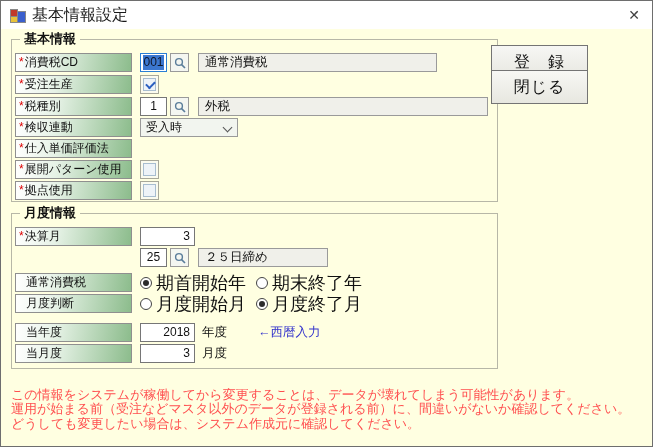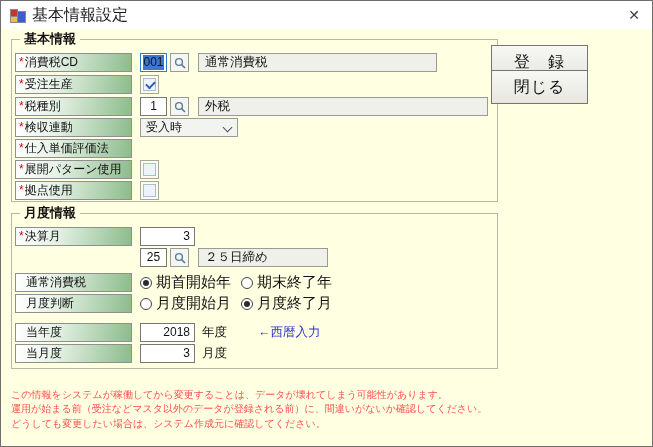--- a/index.html
+++ b/index.html
@@ -31,31 +31,31 @@
   .mag{position:absolute;width:19px;height:19px;box-sizing:border-box;border:1px solid #9a9a9a;background:#f4f6f1;display:flex;align-items:center;justify-content:center}
   .ro{position:absolute;height:19px;box-sizing:border-box;border:1px solid #9a9a9a;background:#f0f0ea;font-size:12.5px;line-height:17px;padding-left:6px;white-space:nowrap;overflow:hidden}
 
   .combo{position:absolute;width:98px;height:19px;box-sizing:border-box;border:1px solid #9a9a9a;background:#f2f5ef;font-size:12px;line-height:17px;padding-left:5px}
   .chev{position:absolute;right:6px;top:5px;width:6px;height:6px;border-right:1.6px solid #555;border-bottom:1.6px solid #555;transform:rotate(45deg)}
 
   .chkwrap{position:absolute;width:19px;height:19px;box-sizing:border-box;border:1px solid #a8a89a;background:#fbfbef;display:flex;align-items:center;justify-content:center}
   .chk{width:13px;height:13px;box-sizing:border-box;border:1px solid #a8bdd0;background:#eef3f8;position:relative}
   .chk.checked::after{content:"";position:absolute;left:2px;top:2px;width:7px;height:4px;border-left:2px solid #2b5fc0;border-bottom:2px solid #2b5fc0;transform:rotate(-45deg)}
 
-  .radio-row{position:absolute;left:139px;display:flex;align-items:center;height:19px;font-size:15px}
+  .radio-row{position:absolute;left:139px;display:flex;align-items:center;height:19px;font-size:18px}
   .radio{width:12px;height:12px;border-radius:50%;border:1px solid #444;background:#fff;position:relative;box-sizing:border-box;margin-right:4px;flex:0 0 auto}
   .radio.on::after{content:"";position:absolute;left:2px;top:2px;width:6px;height:6px;border-radius:50%;background:#2b2b2b}
   .ropt{margin-right:10px;white-space:nowrap}
 
   .btn{position:absolute;left:490px;width:97px;height:34px;box-sizing:border-box;border:1px solid #747474;
        background:linear-gradient(#f7f7f4,#e7e7e0);font-size:16px;display:flex;align-items:center;justify-content:center;letter-spacing:1px}
 
   .sfx{position:absolute;font-size:12.5px;line-height:19px;white-space:nowrap}
   .note{position:absolute;font-size:12.5px;line-height:19px;color:#3333cc;white-space:nowrap}
-  .warn{position:absolute;left:10px;top:387px;color:#ff4f4f;font-size:10px;line-height:14.4px;white-space:nowrap}
+  .warn{position:absolute;left:10px;top:387px;color:#ff4f4f;font-size:13px;line-height:14.4px;white-space:nowrap}
 </style>
 </head>
 <body>
 
 <div class="win">
 
   <div class="titlebar">
     <span class="app-icon">
       <span class="sq1"></span>
         <span class="sq2"></span>

